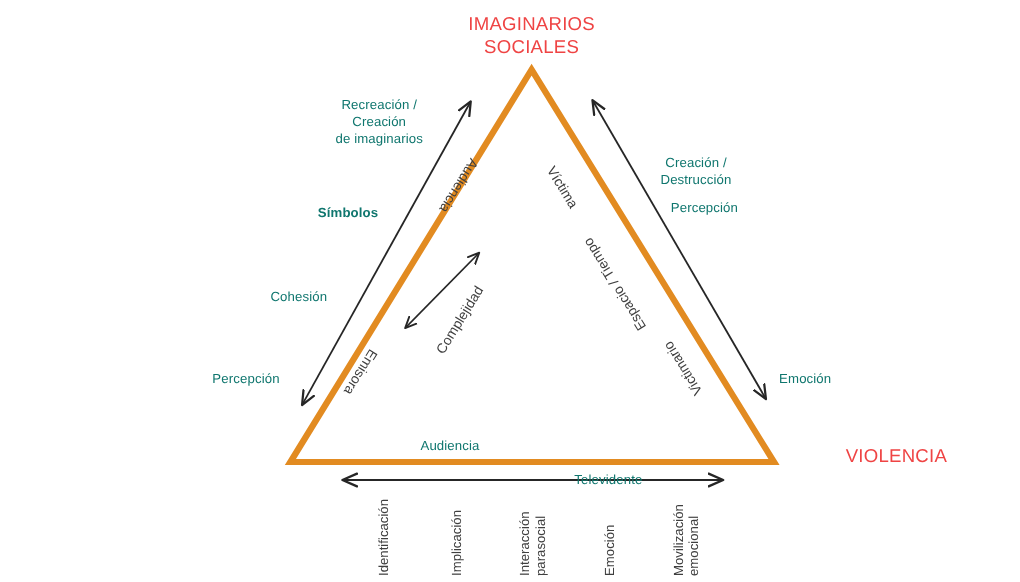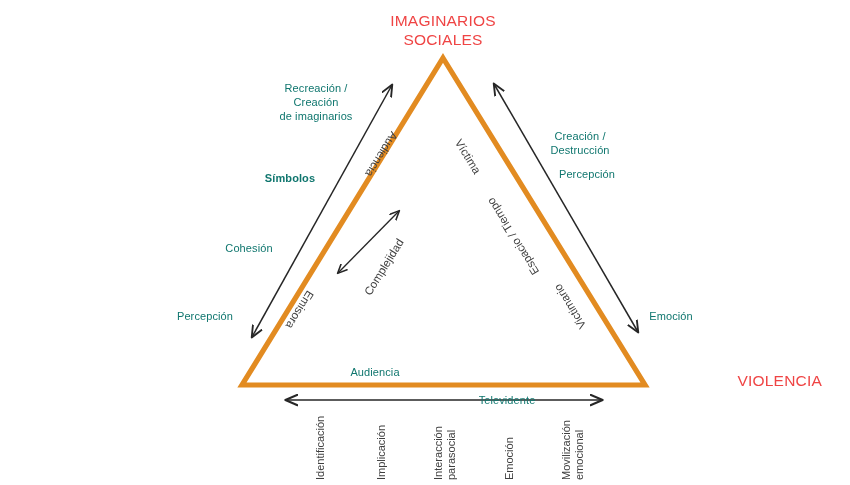--- a/index.html
+++ b/index.html
@@ -35,21 +35,21 @@
   }
   .corner {
     position: absolute;
     font-size: 15.5px;
     color: #ef4444;
     line-height: 1.22;
     white-space: pre-line;
     letter-spacing: 0.2px;
   }
   .ctr { text-align: center; }
-  .lft { text-align: right; }
+  .lft { text-align: center; }
   
   .rot {
     position: absolute;
     font-size: 11.5px;
     color: #3f3f3f;
     white-space: pre-line;
     line-height: 1.2;
     transform-origin: 0 0;
   }
   .vlbl {

